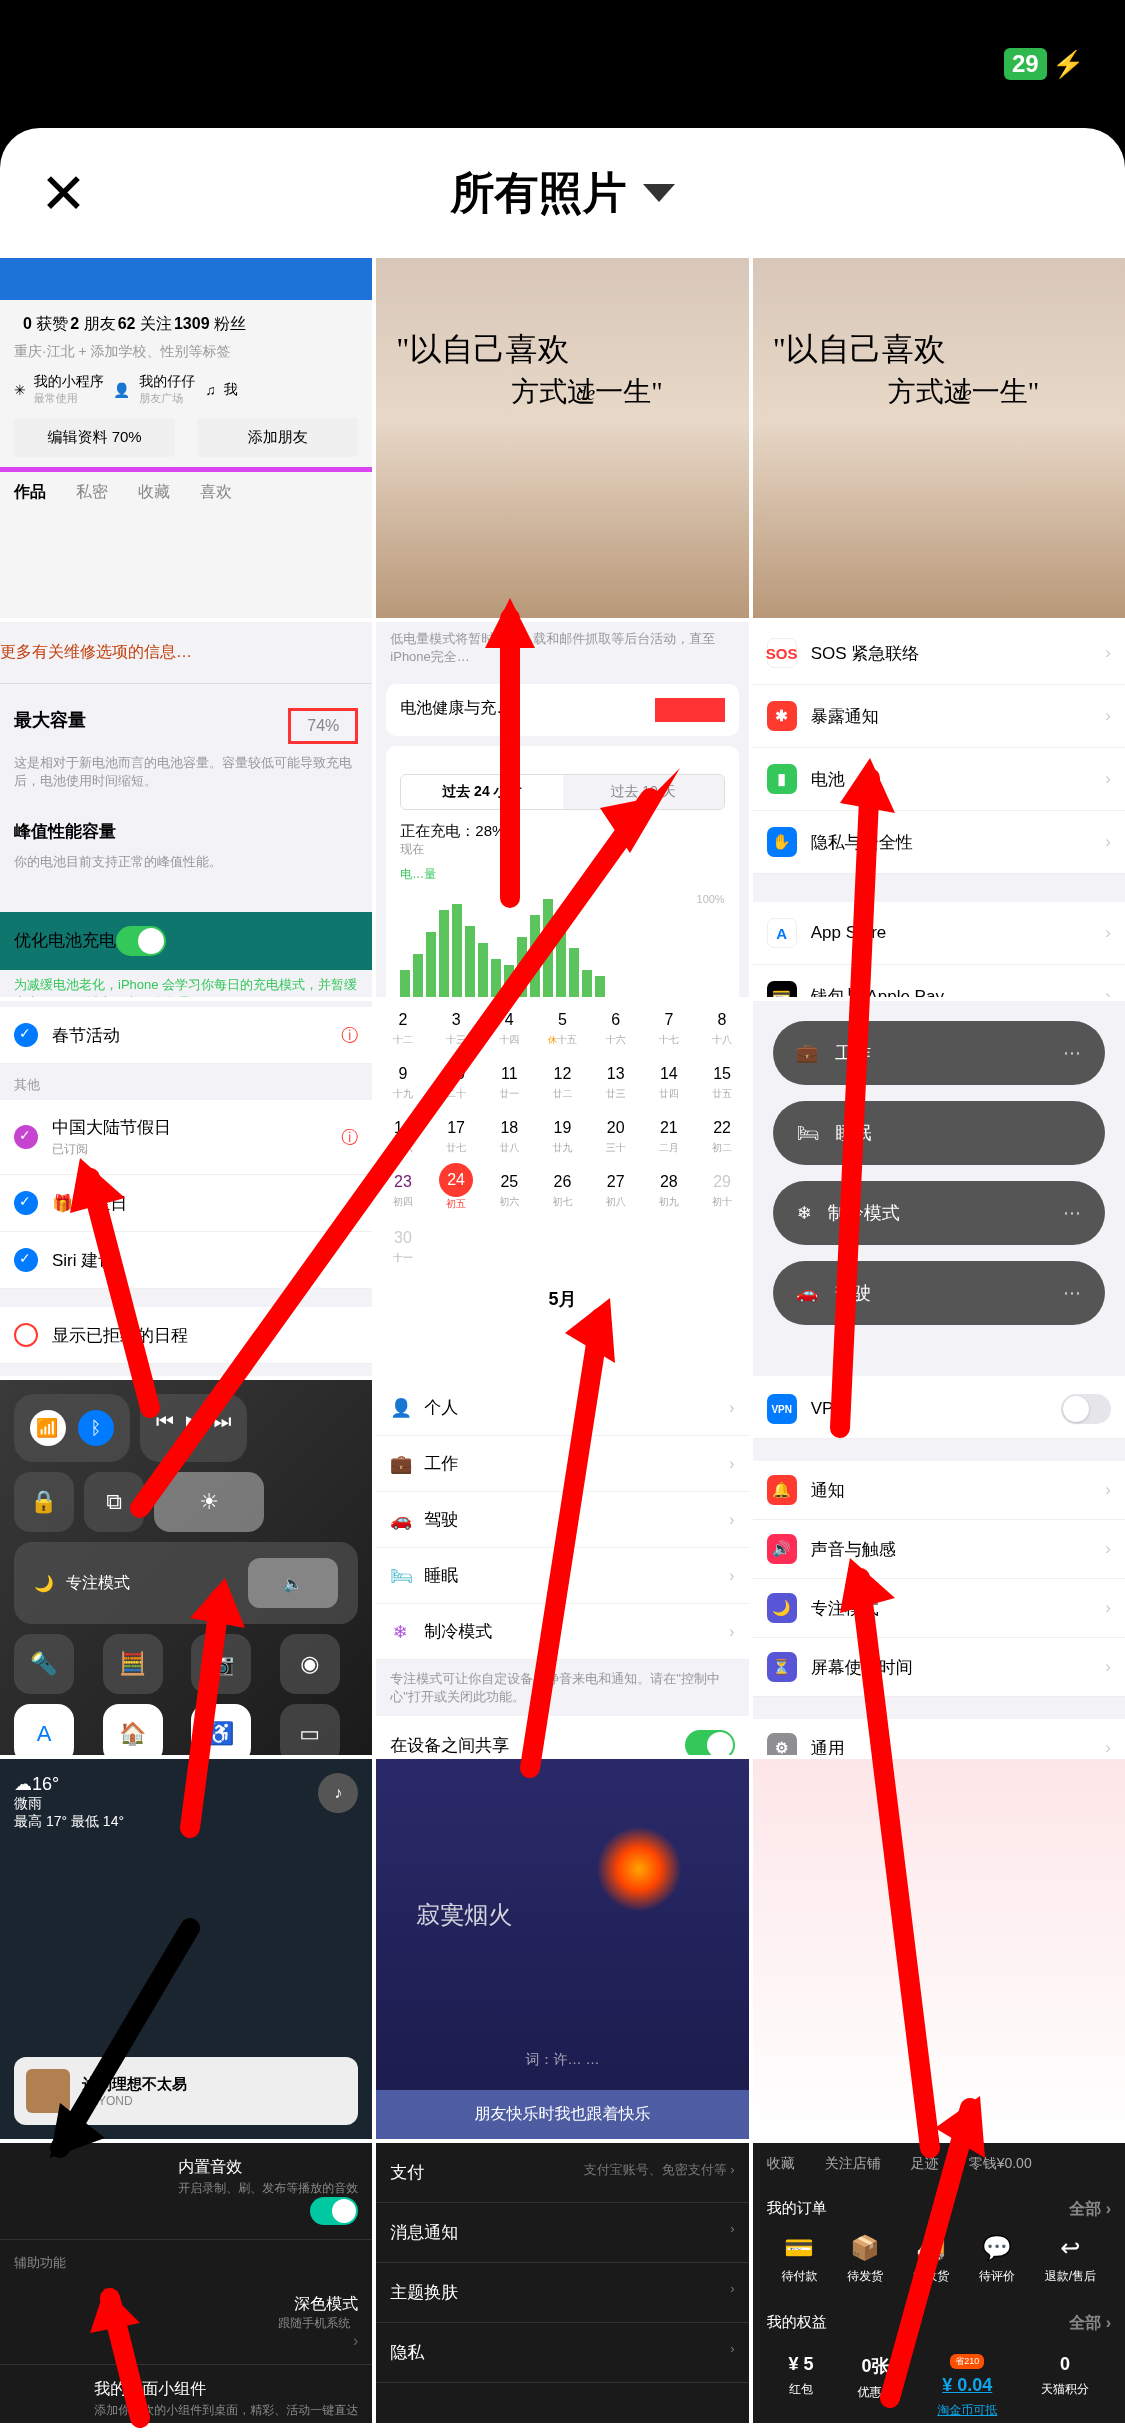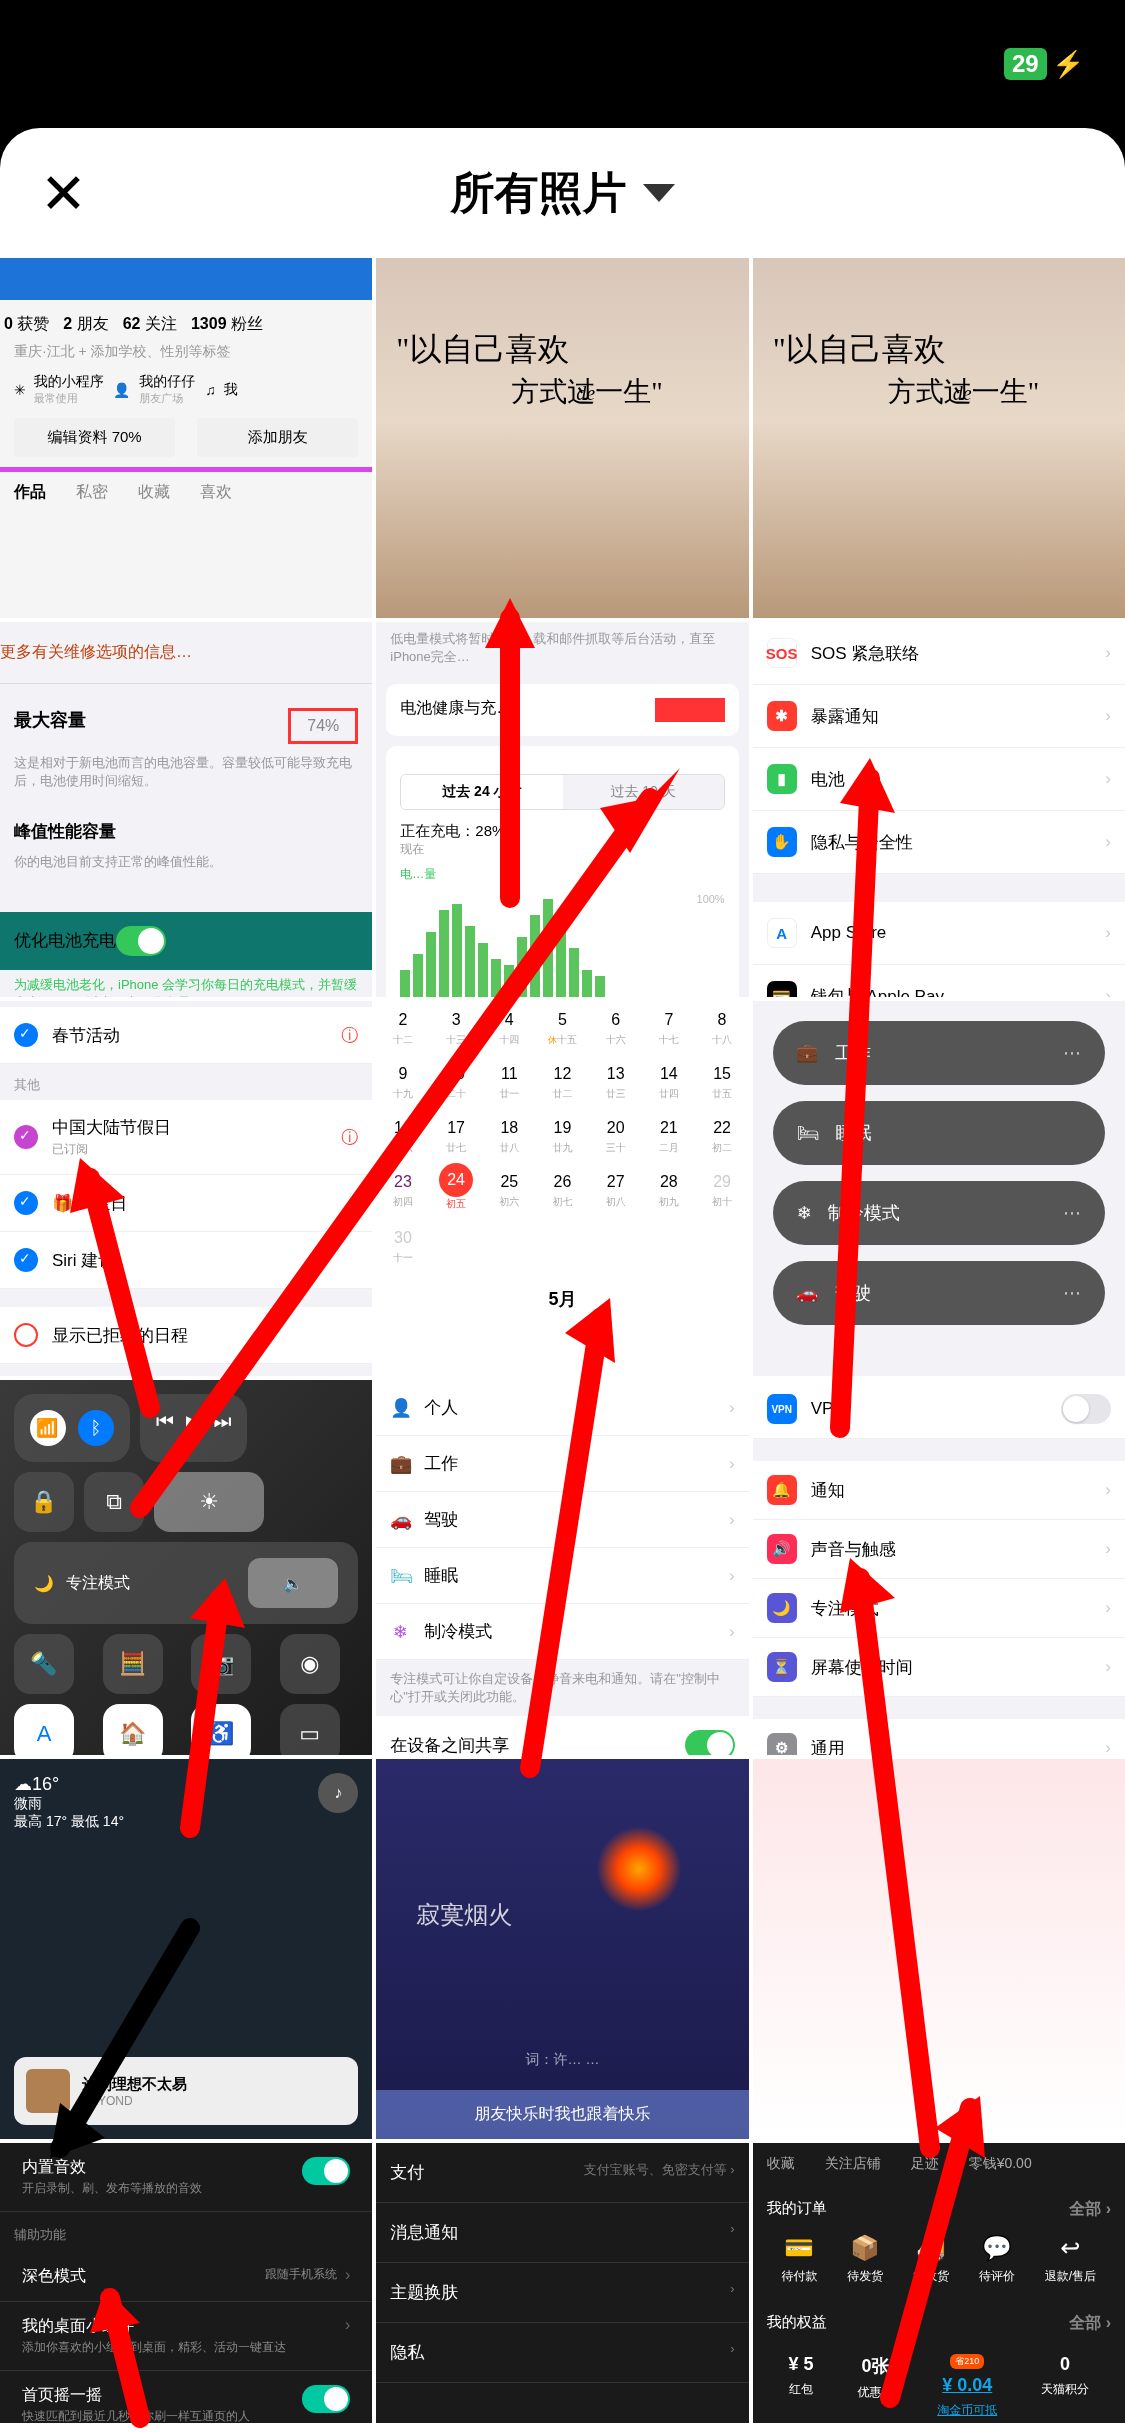--- a/index.html
+++ b/index.html
@@ -15,21 +15,21 @@
     .photo-grid { display: grid; grid-template-columns: repeat(3, 1fr); gap: 4px; }
     .thumb { position: relative; width: 100%; background: #fff; overflow: hidden; font-size: 16px; }
     .thumb.h360 { height: 360px; }
     .thumb.h375 { height: 375px; }
     .thumb.h380 { height: 380px; }
     .thumb.h280 { height: 280px; }
 
     
     .t1 { background: #f5f5f5; }
     .t1-top { background: #1e73d8; height: 42px; }
-    .t1-stats { display: flex; gap: 14px; padding: 14px 4px 8px; font-size: 16px; }
+    .t1-stats { display: flex; gap: 2px; padding: 14px 23px 8px; font-size: 16px; }
     .t1-stats b { font-weight: 700; }
     .t1-loc { padding: 0 14px; font-size: 14px; color: #999; }
     .t1-mini { display: flex; gap: 10px; padding: 12px 14px; font-size: 14px; }
     .t1-mini-item { display: flex; gap: 8px; align-items: center; }
     .t1-btns { display: flex; gap: 22px; padding: 0 14px 10px; }
     .t1-btn { flex: 1; background: #f0f0f0; text-align: center; padding: 10px; font-size: 15px; border-radius: 4px; }
     .t1-tabs { display: flex; gap: 30px; padding: 10px 14px 0; font-size: 16px; color: #888; border-top: 5px solid #d946ef; }
     .t1-tabs .active { color: #000; font-weight: 600; }
 
     
@@ -151,21 +151,21 @@
     .t14-spark { position: absolute; top: 60px; right: 60px; width: 100px; height: 100px; background: radial-gradient(circle, #ffa500 0%, #ff4500 30%, transparent 60%); }
     .t14-txt { position: absolute; top: 140px; left: 40px; font-family: cursive; color: rgba(255,255,255,0.8); font-size: 24px; }
     .t14-bottom { position: absolute; bottom: 0; left: 0; right: 0; background: rgba(100,120,200,0.7); padding: 14px; text-align: center; color: #fff; font-size: 16px; }
     .t14-caption { position: absolute; bottom: 70px; left: 0; right: 0; text-align: center; color: rgba(255,255,255,0.6); font-size: 14px; }
 
     
     .t15 { background: linear-gradient(180deg, #fde6e8, #fff); padding: 10px; }
 
     
     .t16 { background: #1a1a1a; color: #fff; }
-    .t16-row { display: flex; justify-content: space-between; align-items: flex-start; padding: 14px 22px; font-size: 16px; border-bottom: 0.5px solid #333; }
+    .t16-row { display: flex; justify-content: space-between; align-items: flex-end; padding: 14px 14px; font-size: 16px; border-bottom: 0.5px solid #333; flex-direction: column; }
     .t16-sub { font-size: 12px; color: #888; margin-top: 2px; }
     .t16-label { padding: 14px 14px 8px; font-size: 13px; color: #888; }
     .t16-hint { font-size: 12px; color: #888; margin-left: auto; margin-right: 8px; }
     .toggle-teal { width: 48px; height: 28px; background: #00c8a0; border-radius: 28px; position: relative; }
     .toggle-teal::after { content: ''; position: absolute; right: 2px; top: 2px; width: 24px; height: 24px; background: #fff; border-radius: 50%; }
 
     
     .t17 { background: #1a1a1a; color: #fff; }
     .t17-row { display: flex; justify-content: space-between; padding: 18px 14px; font-size: 17px; border-bottom: 0.5px solid #333; }
     .t17-hint { font-size: 13px; color: #777; }

